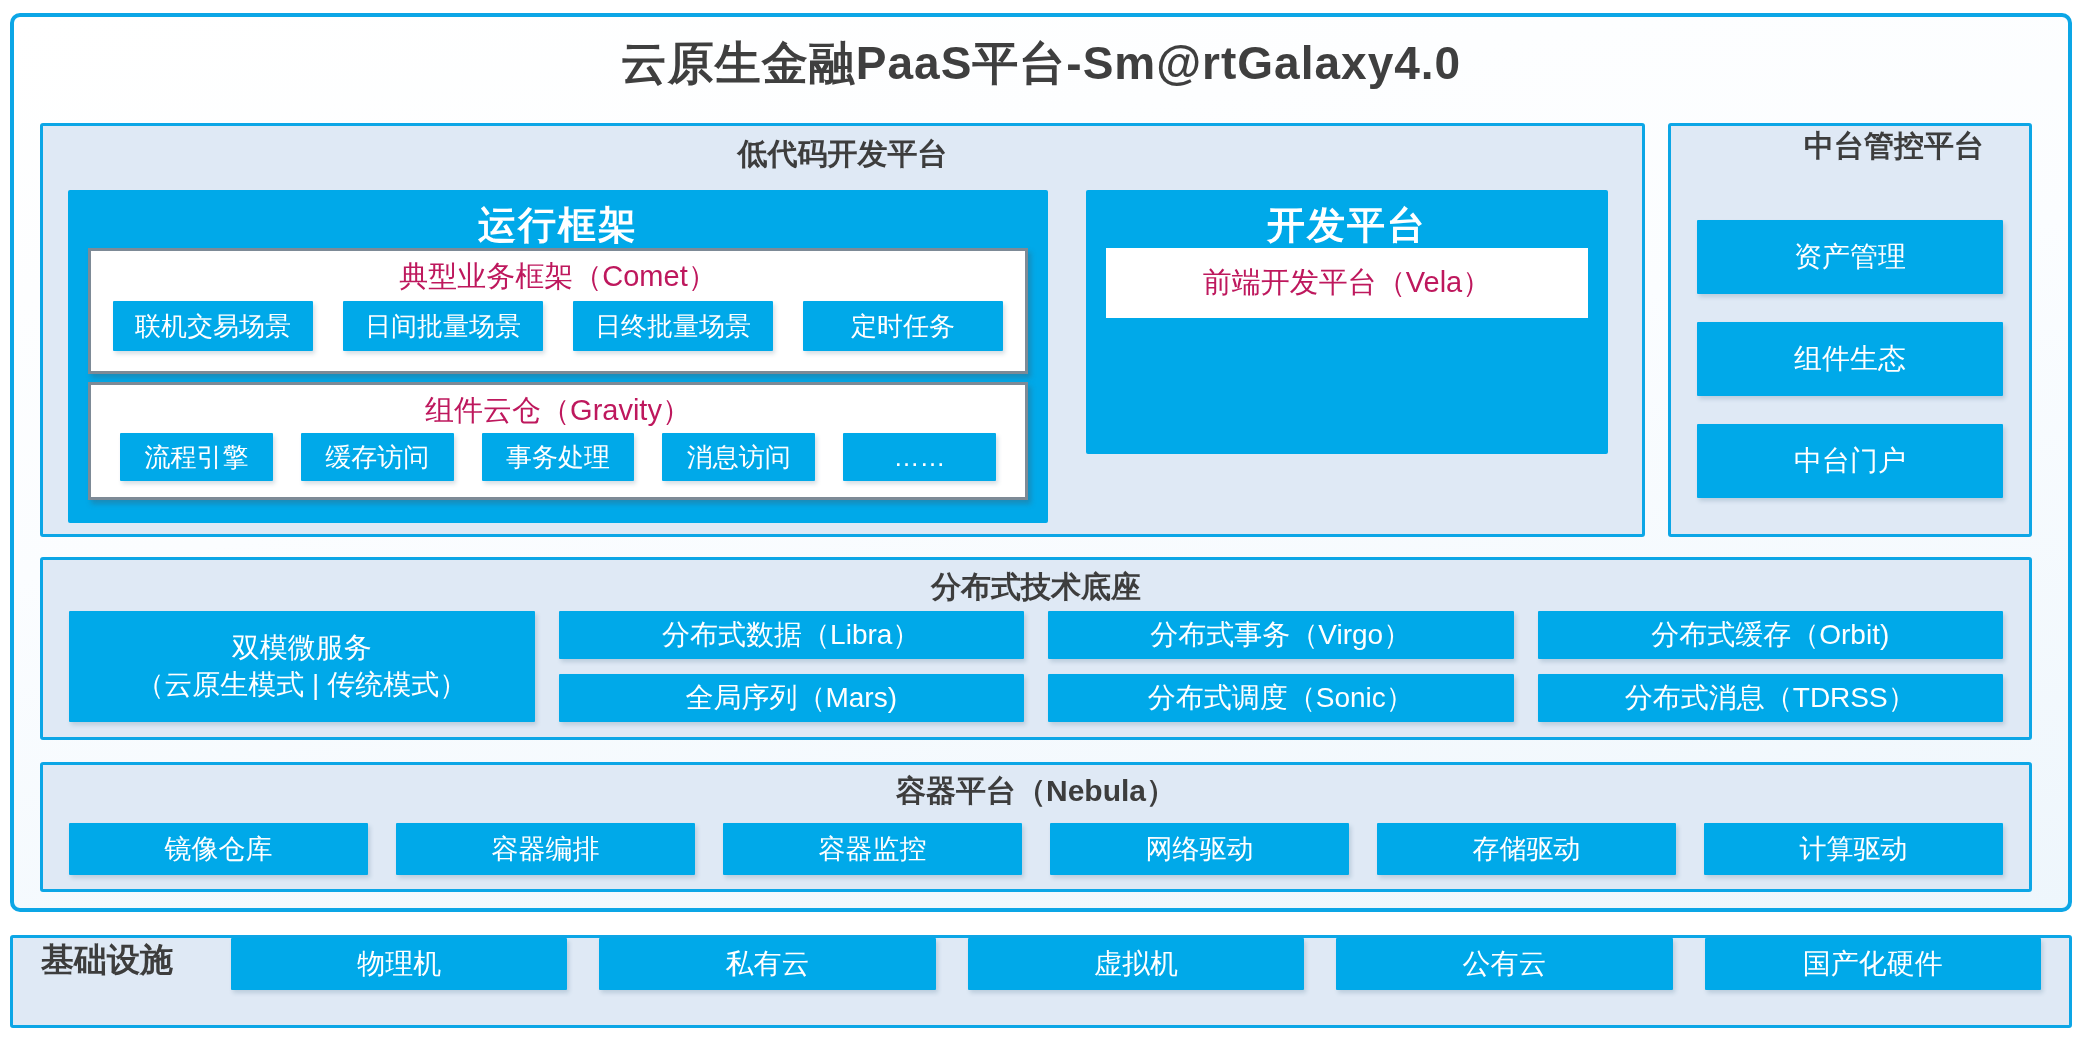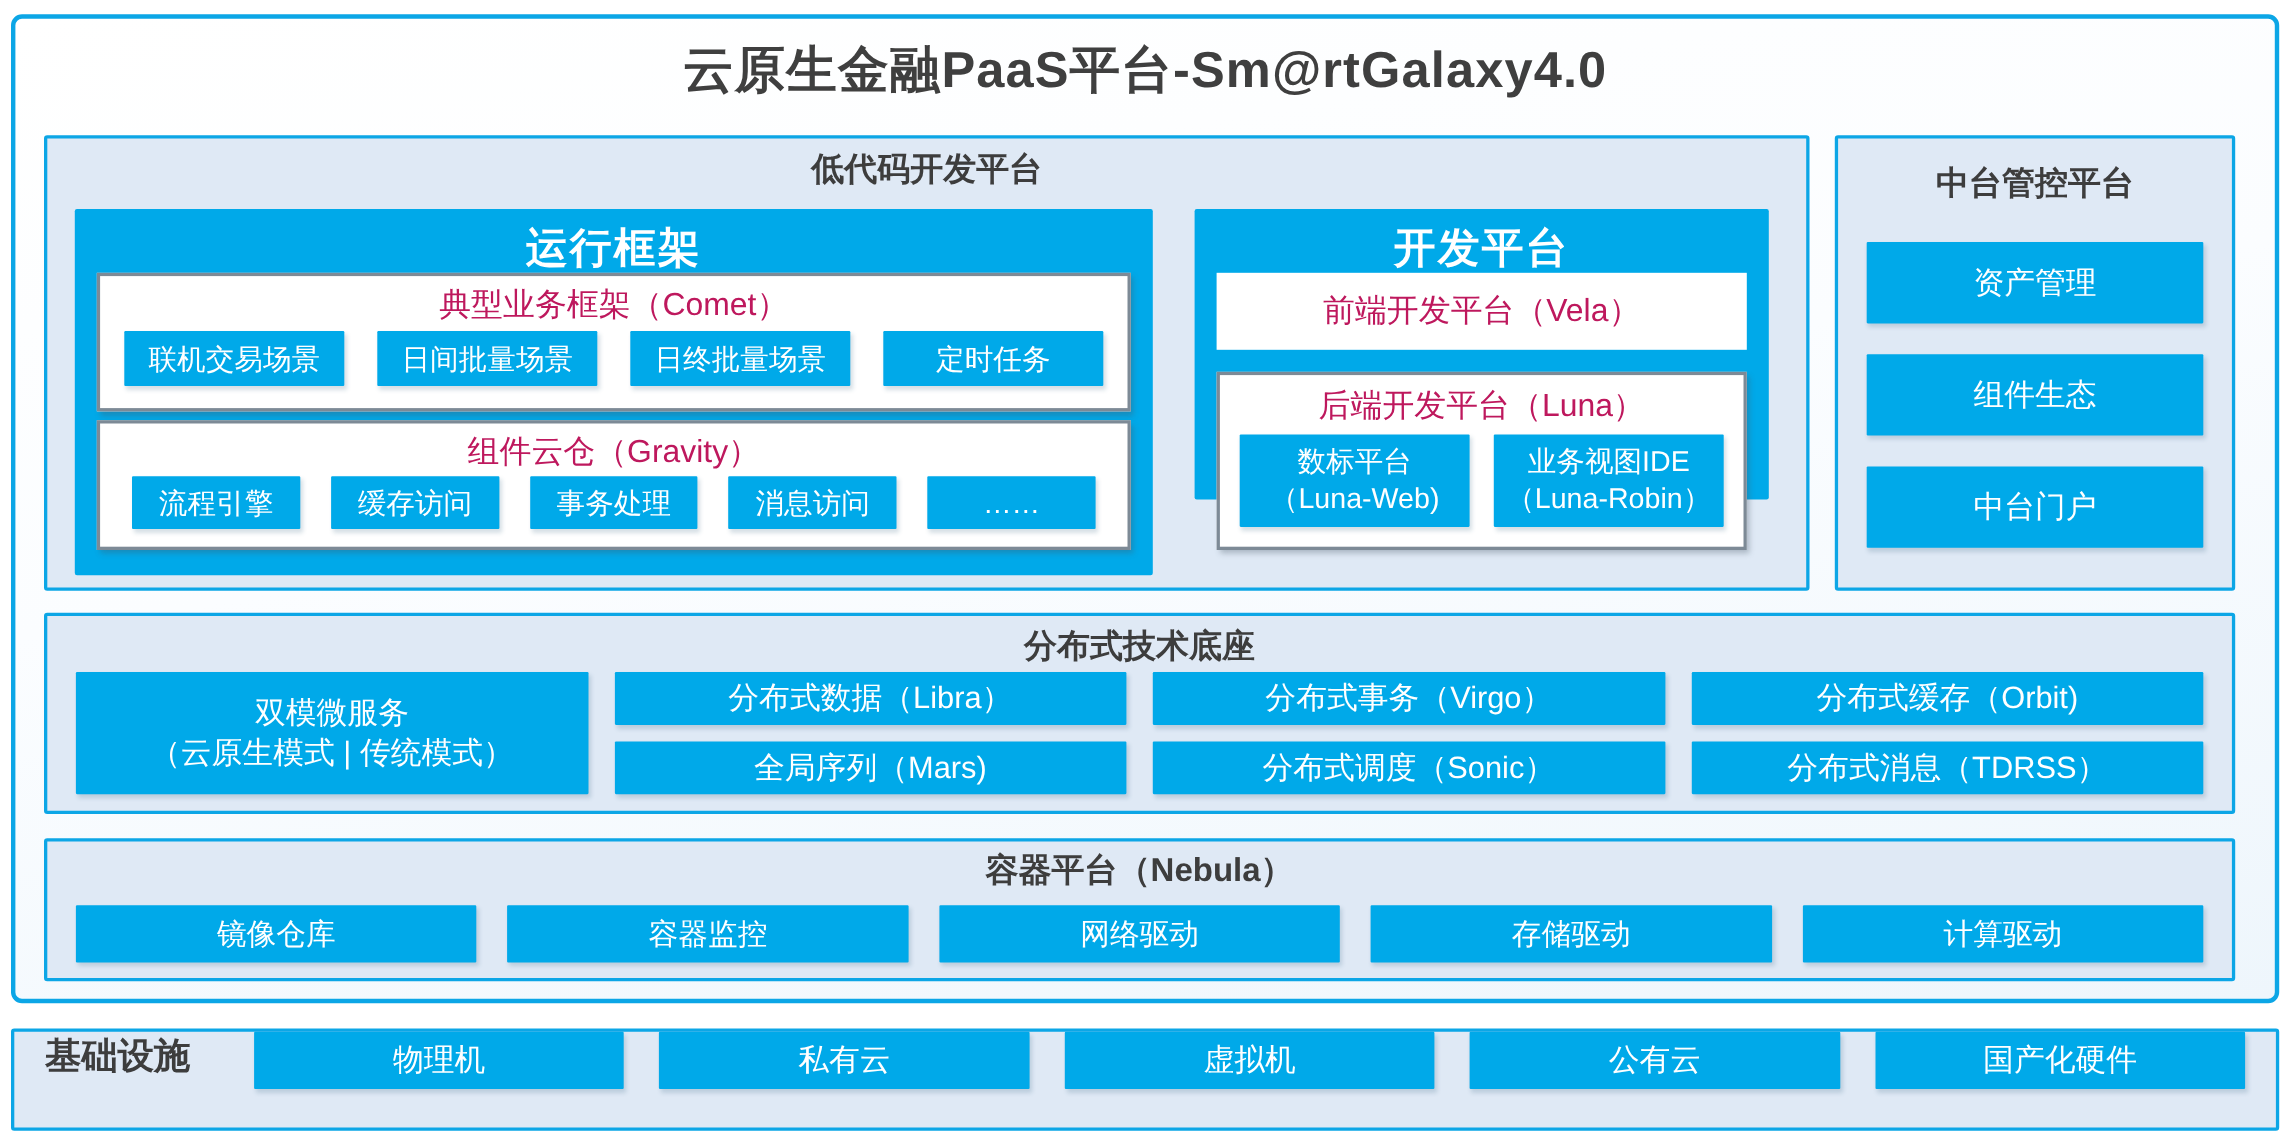--- a/index.html
+++ b/index.html
@@ -60,21 +60,21 @@
   .gravity-row{padding:0 29px;gap:28px;}
   .gravity-row .blue-btn{flex:1;height:48px;}
 
   .vela-box{left:20px;top:58px;width:482px;height:70px;display:flex;align-items:center;justify-content:center;}
   .luna-box{left:20px;top:148px;width:482px;height:162px;}
   .luna-title{margin-top:8px;height:46px;}
   .luna-row{padding:0 18px;gap:22px;}
   .luna-row .blue-btn{flex:1;height:84px;}
 
   .mid-panel{left:1654px;top:106px;width:364px;height:414px;}
-  .mid-header{top:20px;}
+  .mid-header{top:0;margin-left:44px;}
   .mid-btn{position:absolute;left:26px;width:306px;height:74px;font-size:28px;}
   .mid-btn-0{top:94px;}
   .mid-btn-1{top:196px;}
   .mid-btn-2{top:298px;}
 
   .dist-panel{left:26px;top:540px;width:1992px;height:183px;}
   .dist-header{top:7px;}
   .dist-content{position:absolute;left:26px;top:51px;right:26px;bottom:15px;display:flex;gap:24px;justify-content:space-between;}
   .dist-col{flex:1;display:flex;flex-direction:column;gap:15px;}
   .dist-col .blue-btn{flex:1;font-size:28px;}
@@ -130,37 +130,20 @@
         </div>
       </div>
 
       <div class="blue-panel dev-panel">
         <div class="blue-panel-title">开发平台</div>
 
         <div class="white-box vela-box">
           <div class="white-box-title">前端开发平台（Vela）</div>
         </div>
 
-        <div class="white-box gray-border luna-box">
-          <div class="white-box-title luna-title">后端开发平台（Luna）</div>
-          <div class="btn-row luna-row">
-            <div class="blue-btn">
-              <div class="two-line">
-                <div>数标平台</div>
-                <div>（Luna-Web)</div>
-              </div>
-            </div>
-            <div class="blue-btn">
-              <div class="two-line">
-                <div>业务视图IDE</div>
-                <div>（Luna-Robin）</div>
-              </div>
-            </div>
-          </div>
-        </div>
       </div>
     </div>
 
     <div class="panel mid-panel">
       <div class="panel-header mid-header">中台管控平台</div>
       <div class="blue-btn mid-btn mid-btn-0">资产管理</div>
       <div class="blue-btn mid-btn mid-btn-1">组件生态</div>
       <div class="blue-btn mid-btn mid-btn-2">中台门户</div>
     </div>
 
@@ -187,20 +170,21 @@
           <div class="blue-btn">分布式缓存（Orbit)</div>
           <div class="blue-btn">分布式消息（TDRSS）</div>
         </div>
       </div>
     </div>
 
     <div class="panel cont-panel">
       <div class="panel-header cont-header">容器平台（Nebula）</div>
       <div class="btn-row cont-row">
         <div class="blue-btn">镜像仓库</div>
+        <div class="blue-btn">容器编排</div>
         <div class="blue-btn">容器监控</div>
         <div class="blue-btn">网络驱动</div>
         <div class="blue-btn">存储驱动</div>
         <div class="blue-btn">计算驱动</div>
       </div>
     </div>
   </div>
 
   <div class="infra-panel">
     <div class="infra-label">基础设施</div>

